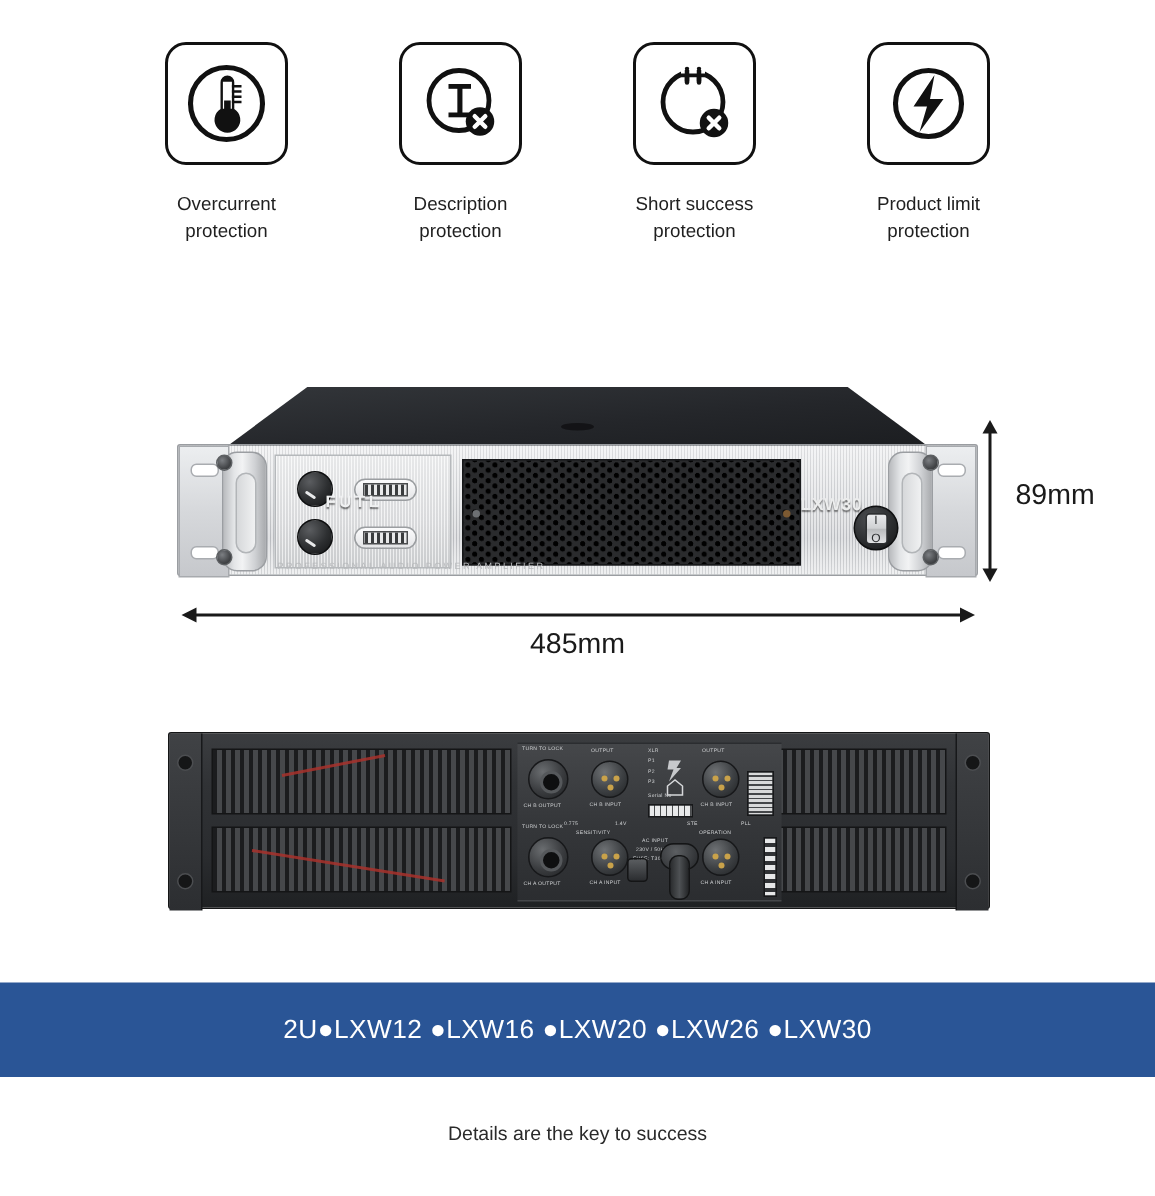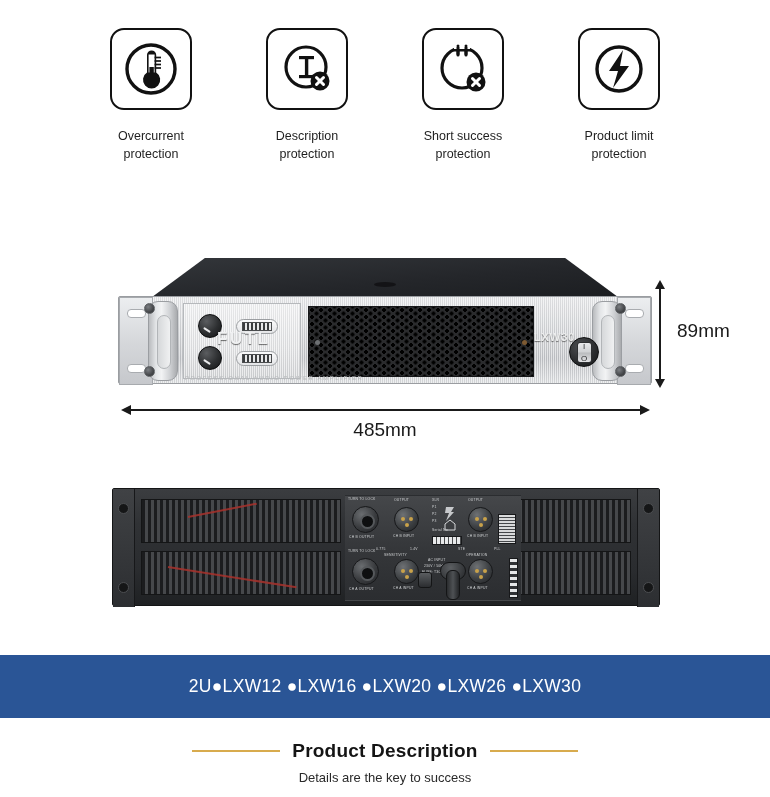--- a/index.html
+++ b/index.html
@@ -181,21 +181,21 @@
   .powersw-inner::before {
     content: "I"; position: absolute; left: 0; top: -1px; width: 100%;
     text-align: center; font-size: 8px; color: #2b2d2f; font-family: "Liberation Sans", sans-serif;
   }
   .powersw-inner::after {
     content: "O"; position: absolute; left: 0; bottom: -1px; width: 100%;
     text-align: center; font-size: 8px; color: #2b2d2f; font-family: "Liberation Sans", sans-serif;
   }
   .brand {
     position: absolute; left: 98px; top: 32px;
-    font-size: 17px; font-weight: bold; letter-spacing: 2.5px;
+    font-size: 11px; font-weight: bold; letter-spacing: 2.5px;
     color: #f0f1f2;
     text-shadow: 0 1px 1px rgba(0,0,0,.55);
     font-family: "Liberation Sans", sans-serif;
   }
   .model-front {
     position: absolute; right: 76px; top: 34px;
     font-size: 11.5px; font-weight: bold; letter-spacing: .6px;
     color: #eceded;
     text-shadow: 0 1px 1px rgba(0,0,0,.5);
     font-family: "Liberation Sans", sans-serif;
@@ -654,19 +654,14 @@
     <div class="powercord"></div>
 
   </div>
 </div>
 
 <div class="banner" style="background: rgb(42, 85, 150);">
   <div class="banner-text">2U●LXW12   ●LXW16   ●LXW20   ●LXW26   ●LXW30</div>
 </div>
 
 <div class="desc">
-  <div class="desc-title-row">
-    <div class="desc-rule" style="background: rgb(216, 171, 78);"></div>
-    <div class="desc-title">Product Description</div>
-    <div class="desc-rule" style="background: rgb(216, 171, 78);"></div>
-  </div>
   <div class="desc-sub">Details are the key to success</div>
 </div>
 
 </body></html>

